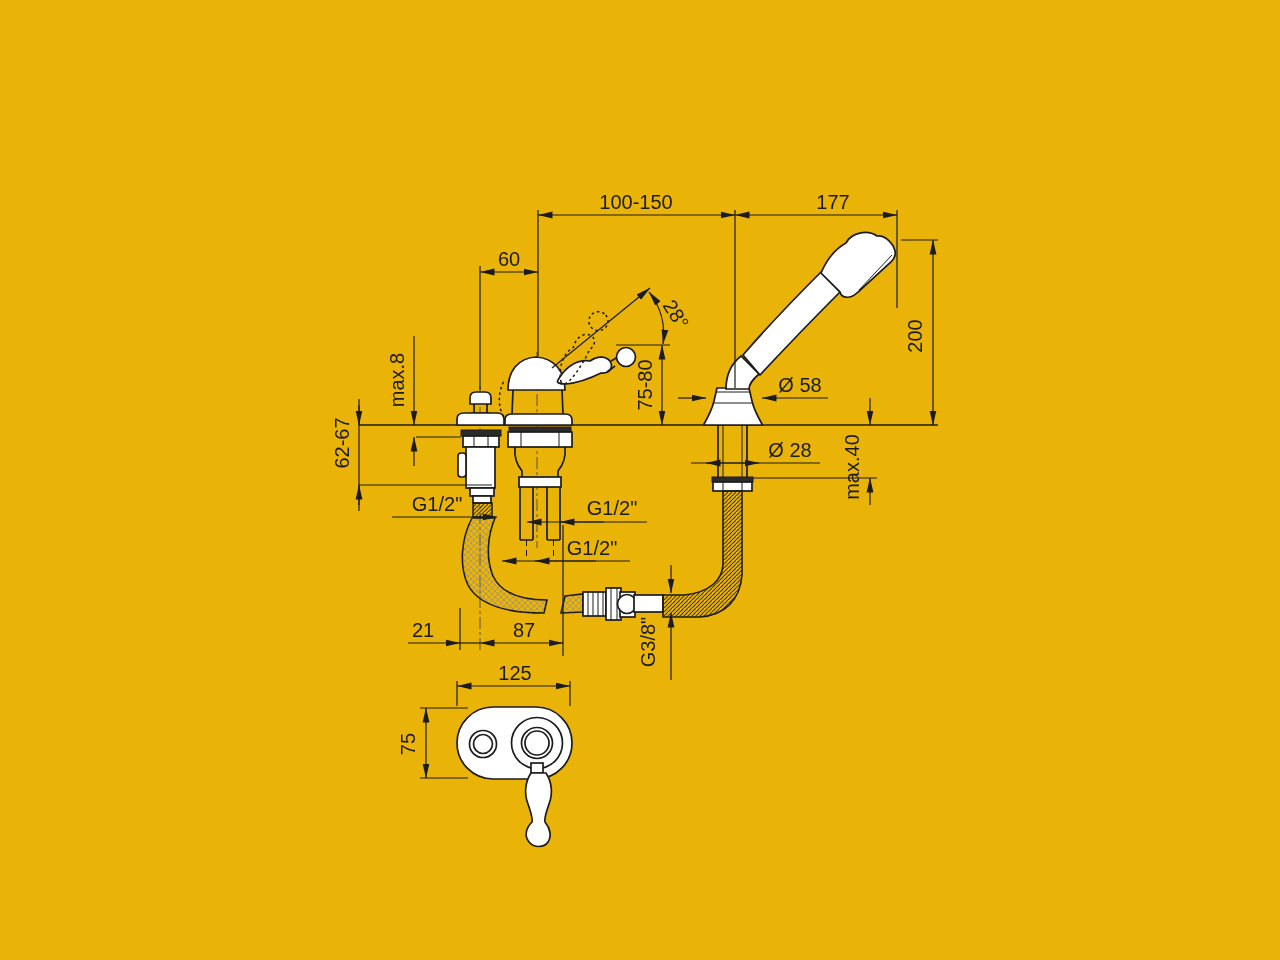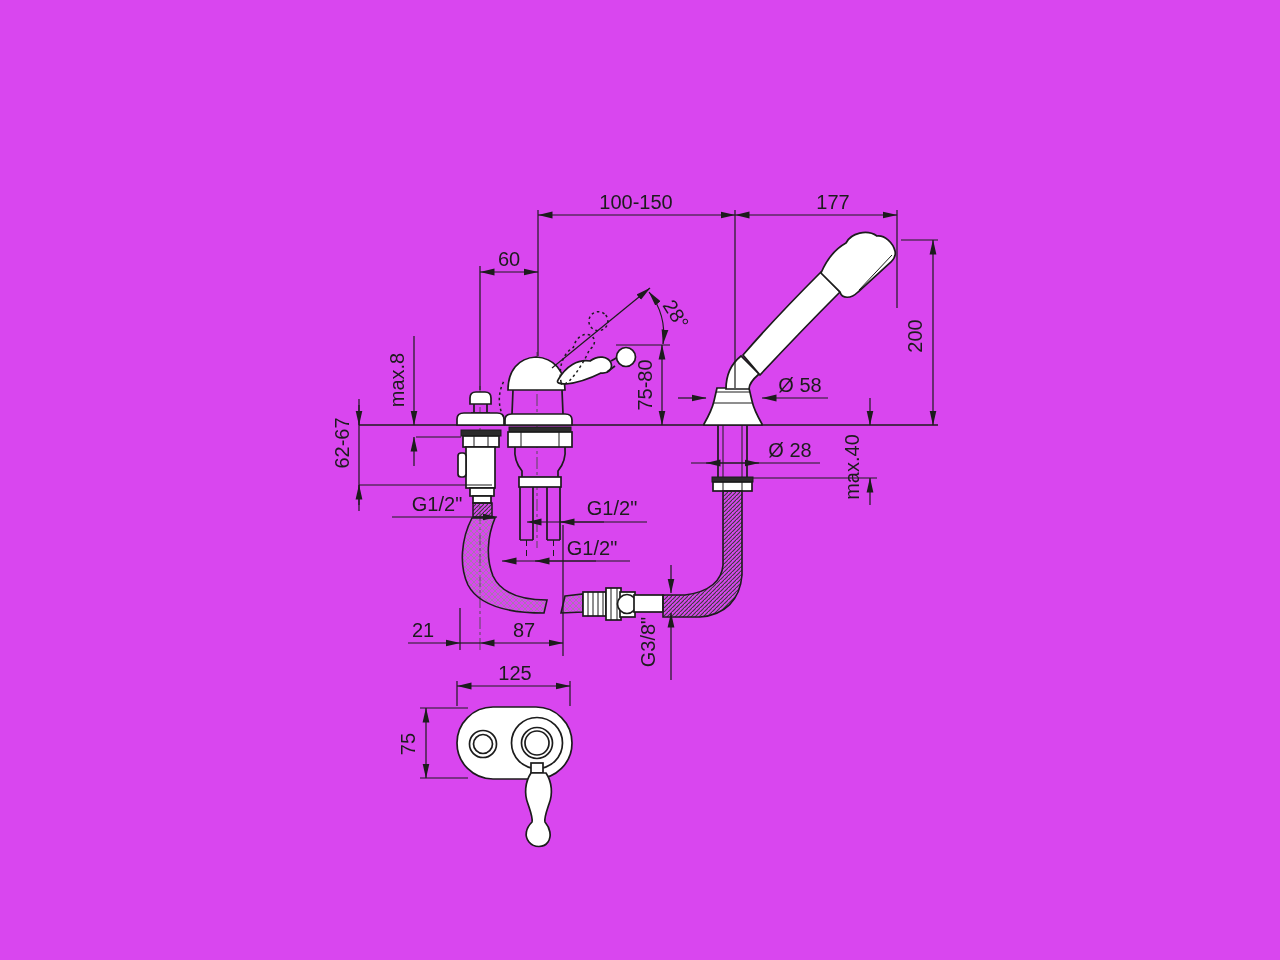--- a/index.html
+++ b/index.html
@@ -1,17 +1,17 @@
 <!DOCTYPE html>
 <html><head>
 <meta charset="utf-8">
 <style>
   html,body{margin:0;padding:0;background:#ffffff;}
   body{font-family:"Liberation Sans", sans-serif;}
-  .stage{position:relative;width:1280px;height:960px;background:#d946ef;overflow:hidden;}
+  .stage{position:relative;width:1280px;height:960px;background:#eab308;overflow:hidden;}
   svg{display:block;}
   text{font-family:"Liberation Sans", sans-serif;font-size:20px;fill:#1c1c1c;}
   .dim{stroke:#1c1c1c;stroke-width:1.2;fill:none;}
   .body{stroke:#1c1c1c;stroke-width:1.7;fill:#ffffff;}
   .bodyn{stroke:#1c1c1c;stroke-width:1.7;fill:none;}
   .thin{stroke:#1c1c1c;stroke-width:1;fill:none;}
   .dark{fill:#2b2b2b;stroke:#1c1c1c;stroke-width:1;}
   .cl{stroke:#4a4a4a;stroke-width:0.9;fill:none;stroke-dasharray:12 3 3 3;}
   .dash{stroke:#1c1c1c;stroke-width:1;fill:none;stroke-dasharray:6 4;}
   .phantom{stroke:#1c1c1c;stroke-width:1.5;fill:none;stroke-dasharray:2.5 3;}

